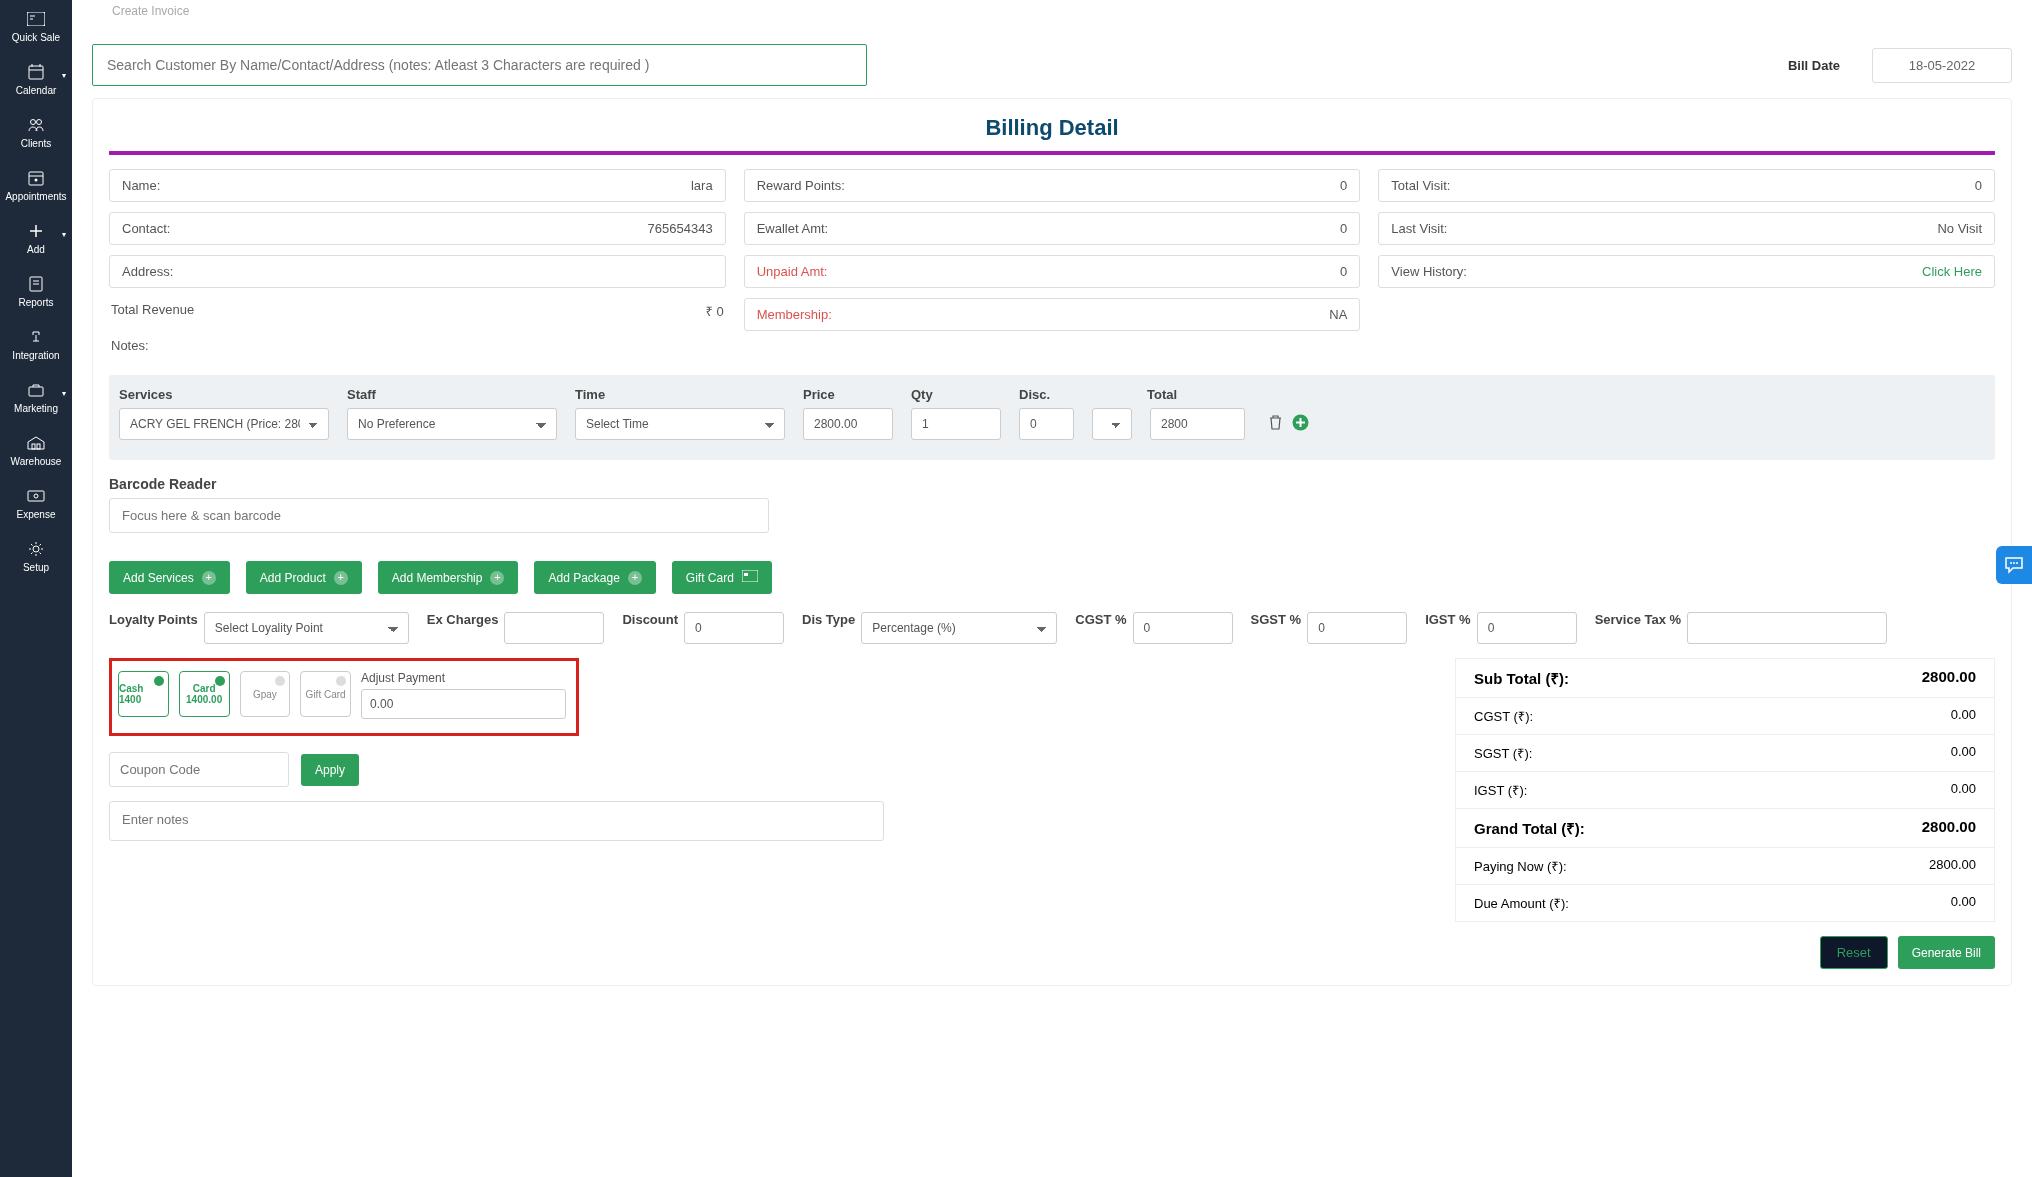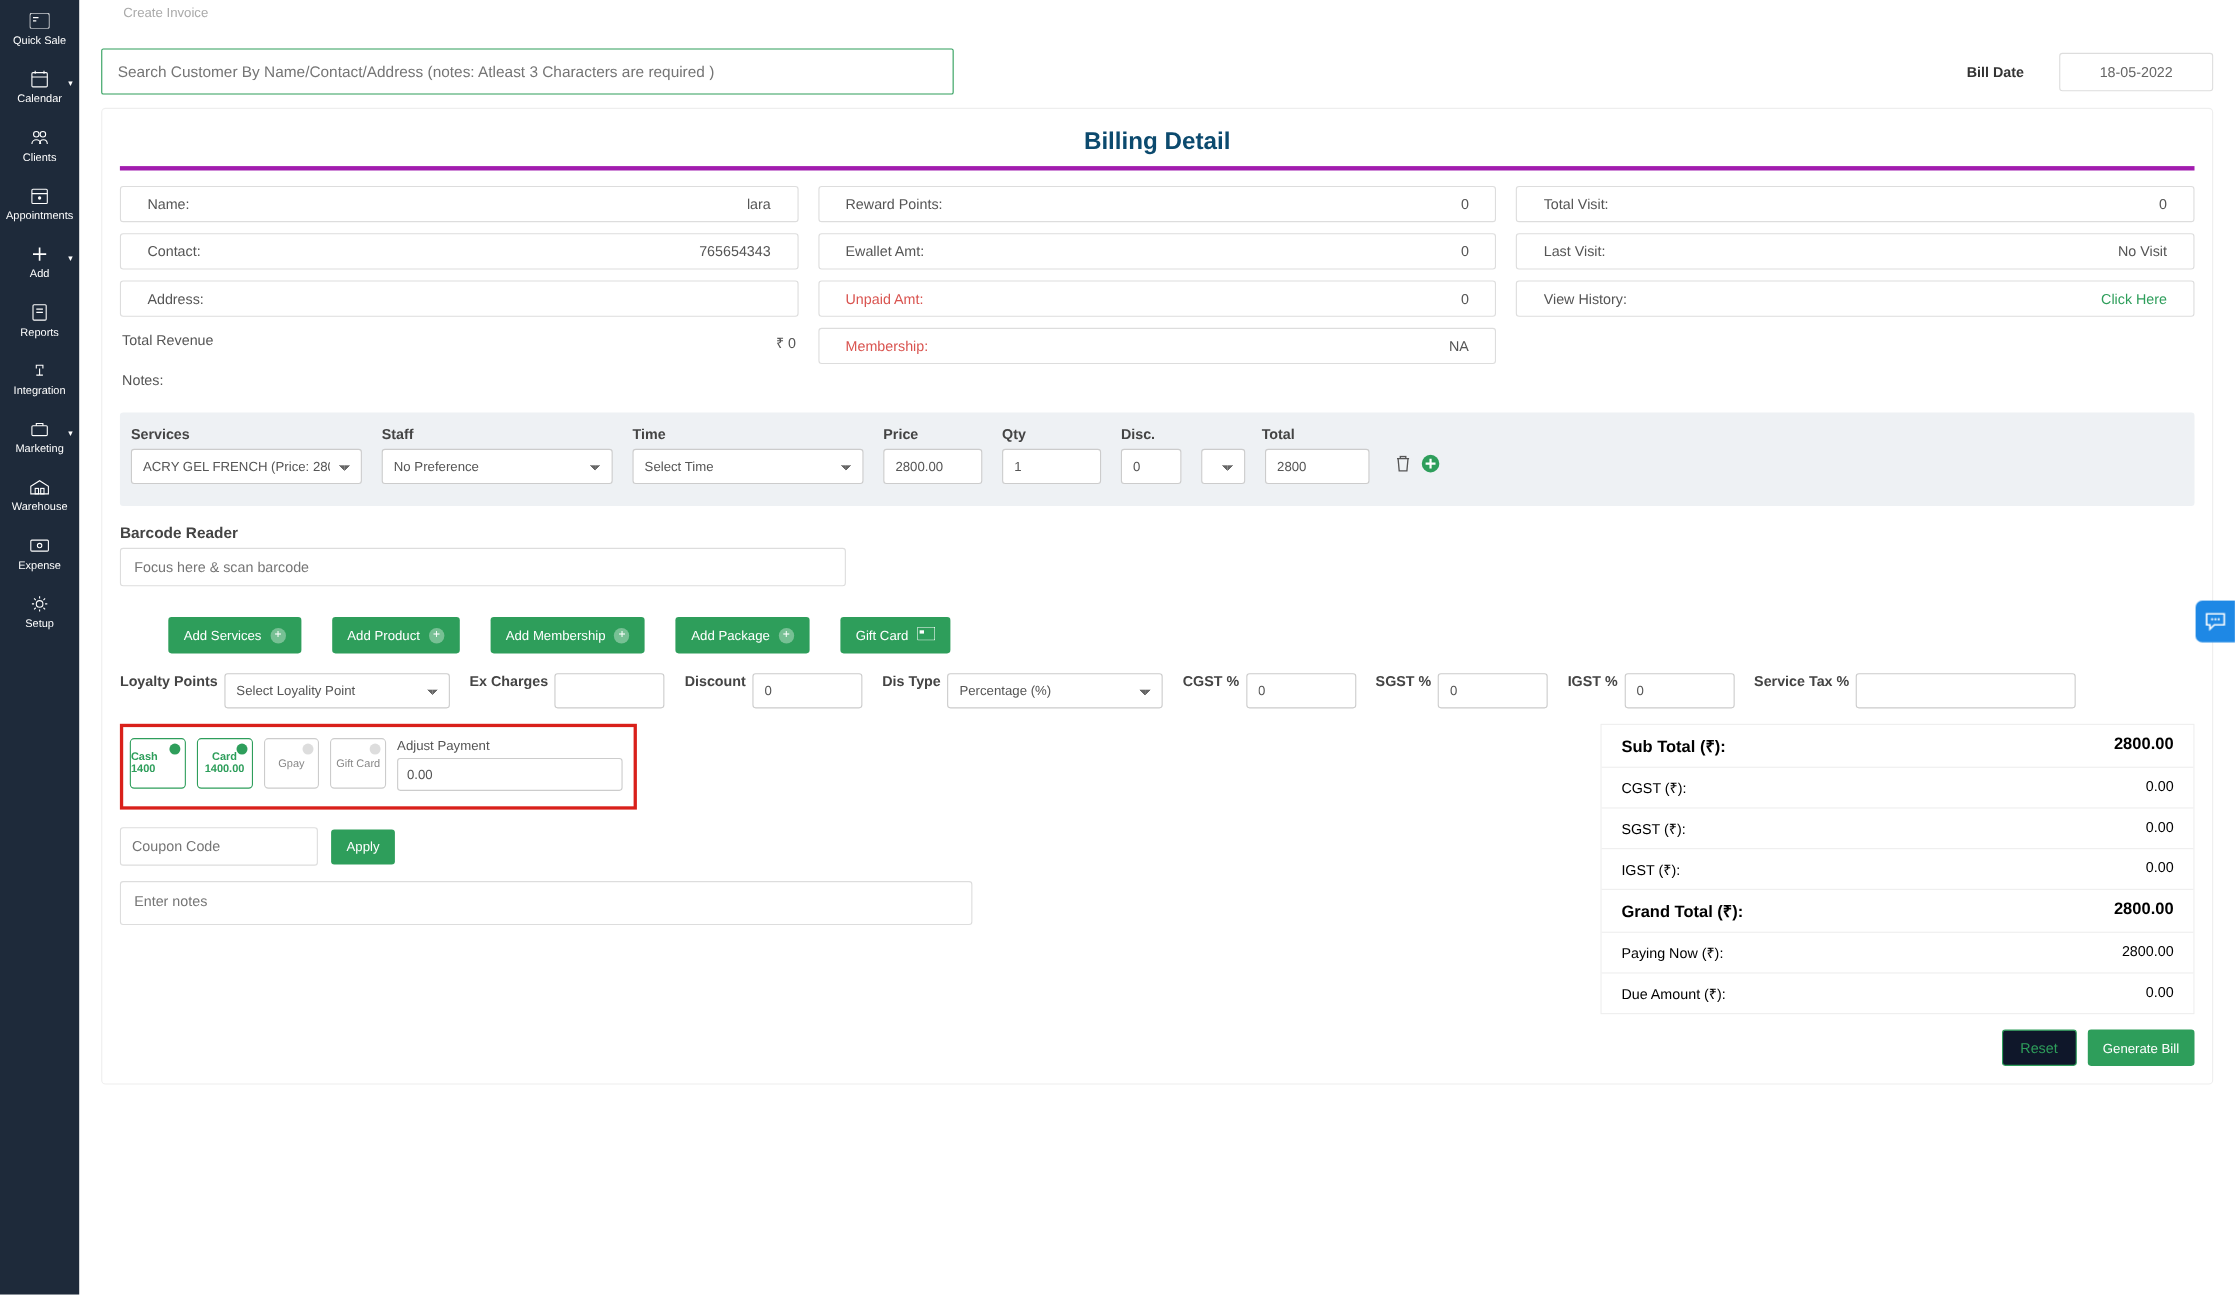--- a/index.html
+++ b/index.html
@@ -12,37 +12,37 @@
 .breadcrumb { color: #aaa; font-size: 12px; padding: 4px 0 8px 20px; }
 .top-row { display: flex; align-items: center; gap: 20px; margin-bottom: 4px; margin-top:18px; }
 .search-input { flex: 0 0 775px; border: 1px solid #2e9e5b; padding: 12px 14px; font-size: 14px; color: #888; border-radius: 2px; }
 .spacer { flex: 1; }
 .bill-date-label { font-weight: 600; font-size: 13px; color: #333; margin-right: 12px; }
 .bill-date-input { border: 1px solid #ddd; padding: 9px 12px; font-size: 13px; width: 140px; border-radius: 3px; color: #666; text-align: center;}
 .section { border: 1px solid #eee; border-radius: 4px; padding: 16px; margin-top: 12px; }
 .section-title { text-align: center; font-size: 22px; font-weight: 600; color: #0c4a6e; padding-bottom: 10px; border-bottom: 4px solid #a21caf; margin-bottom: 14px; }
 .detail-grid { display: flex; gap: 18px; }
 .detail-col { flex: 1; display: flex; flex-direction: column; gap: 10px; }
-.detail-row { border: 1px solid #ddd; border-radius: 3px; padding: 8px 24px; display: flex; justify-content: space-between; font-size: 13px; color: #555; }
+.detail-row { border: 1px solid #ddd; border-radius: 3px; padding: 8px 12px; display: flex; justify-content: space-between; font-size: 13px; color: #555; }
 .detail-row .red { color: #d9534f; }
 .detail-row .green { color: #2e9e5b; font-weight: 500; }
 .plain-row { display: flex; justify-content: space-between; font-size: 13px; color: #555; padding: 4px 2px; }
 .services-bar { background: #eef1f4; border-radius: 3px; padding: 12px 10px 20px 10px; margin-top: 18px; }
 .services-headers { display: flex; gap: 18px; font-size: 13px; font-weight: 600; color: #444; margin-bottom: 6px; }
 .services-row { display: flex; gap: 18px; align-items: center; }
 .sel, .inp { border: 1px solid #ccc; background: #fff; padding: 8px 10px; font-size: 12px; border-radius: 3px; color: #555; }
 .sel { appearance: none; background-image: linear-gradient(45deg, transparent 50%, #666 50%), linear-gradient(135deg, #666 50%, transparent 50%); background-position: calc(100% - 15px) 14px, calc(100% - 10px) 14px; background-size: 5px 5px; background-repeat: no-repeat; padding-right: 28px; }
 .w-serv { width: 210px; } .w-staff { width: 210px; } .w-time { width: 210px; }
 .w-price { width: 90px; } .w-qty { width: 90px; } .w-disc { width: 55px; } .w-disc-type { width: 40px; } .w-total { width: 95px; }
 .row-actions { display: flex; gap: 10px; align-items: center; padding-left: 6px; }
 .row-actions svg { cursor: pointer; }
 .barcode-section { margin-top: 16px; }
 .barcode-label { font-size: 14px; font-weight: 600; color: #444; margin-bottom: 6px; }
 .barcode-input { width: 660px; border: 1px solid #ddd; padding: 9px 12px; font-size: 13px; border-radius: 3px; color:#888; }
-.add-buttons { display: flex; gap: 28px; margin-top: 28px; margin-left: 44px; }
+.add-buttons { display: flex; gap: 16px; margin-top: 28px; }
 .btn-green { background: #2e9e5b; color: #fff; border: none; padding: 9px 14px; font-size: 12px; border-radius: 3px; display: inline-flex; align-items: center; gap: 8px; cursor: pointer; }
 .btn-green .plus { width: 14px; height: 14px; border-radius: 50%; background: rgba(255,255,255,0.35); display: inline-flex; align-items: center; justify-content: center; font-size: 11px; line-height: 1; }
 .tax-row { display: flex; gap: 18px; margin-top: 18px; }
 .tax-col { display: flex; flex-direction: row; gap: 6px; }
 .tax-col label { font-size: 13px; font-weight: 600; color: #444; }
 .tax-col .sel, .tax-col .inp { width: 200px; }
 .tax-col.narrow .inp, .tax-col.narrow .sel { width: 100px; }
 .tax-col.med .inp, .tax-col.med .sel { width: 100px; }
 .tax-col.dis .sel { width: 196px; }
 .tax-col.loy .sel { width: 205px; }

